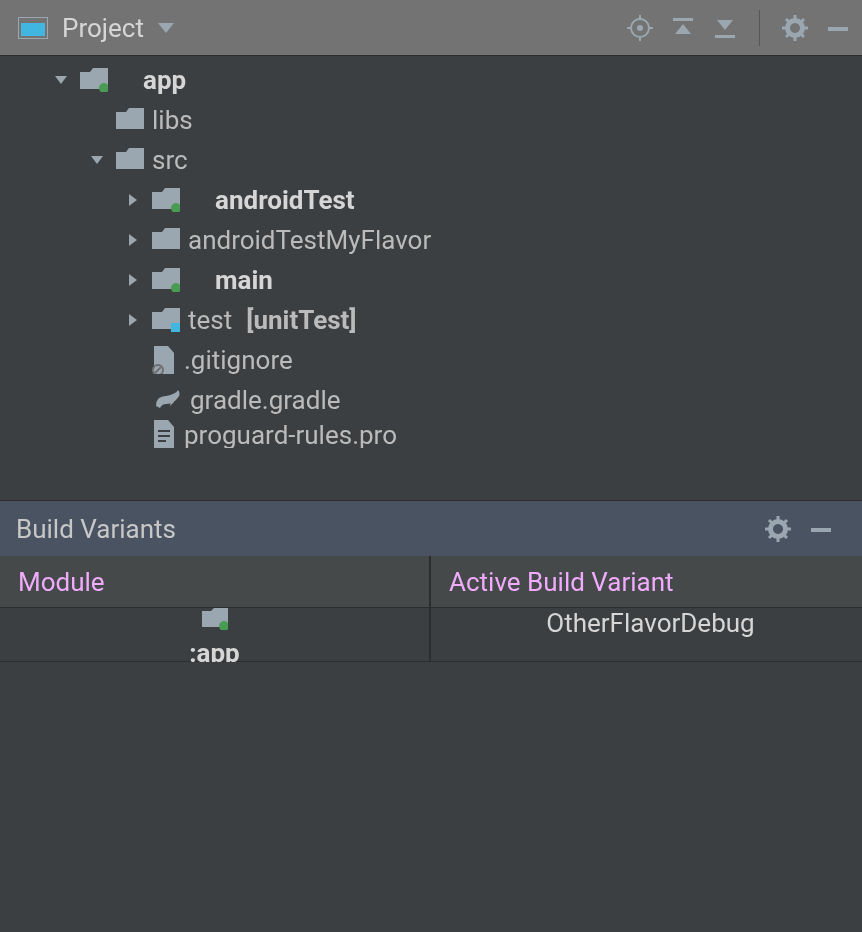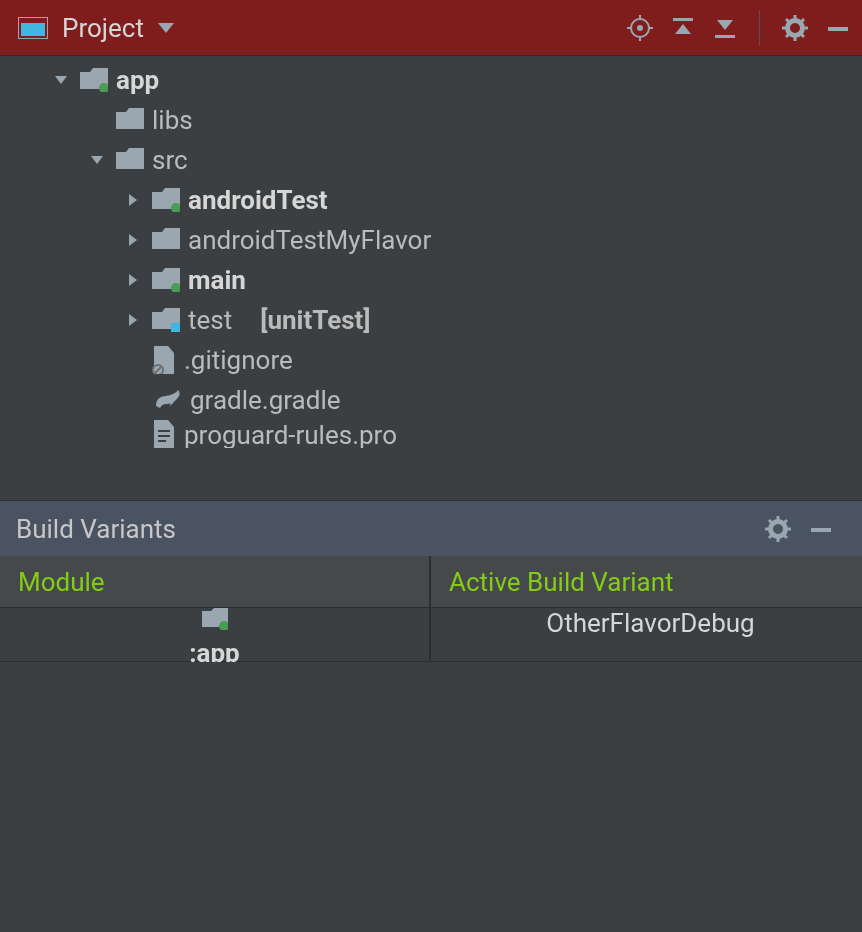--- a/index.html
+++ b/index.html
@@ -7,21 +7,21 @@
     width: 862px;
     height: 932px;
     background: #3c3f41;
     font-family: -apple-system, "Segoe UI", Roboto, sans-serif;
     font-size: 26px;
     color: #bbbbbb;
     overflow: hidden;
   }
   .panel-header {
     height: 56px;
-    background: #7f1d1d;
+    background: #737373;
     border-bottom: 1px solid #2b2d2f;
     display: flex;
     align-items: center;
     padding: 0 12px 0 18px;
     gap: 10px;
   }
   .header-left {
     display: flex;
     align-items: center;
     gap: 14px;
@@ -52,22 +52,22 @@
     height: 40px;
     gap: 8px;
     white-space: nowrap;
   }
   .row.cutoff-bottom { height: 28px; overflow: hidden; align-items: flex-start;}
   .row .indent { flex: 0 0 auto; }
   .row .chev { width: 22px; display:flex; justify-content:center; }
   .row .chev.none { visibility: hidden; }
   .row.selected { background: #4e4a3a; }
   .row .label { color: #bbbbbb; }
-  .row .label.bold { font-weight: 700; color:#d6d6d6; }
-  .row .suffix { color: #bbbbbb; font-weight:700; margin-left: 20px;}
+  .row .label.bold { font-weight: 700; color:#d6d6d6;margin-left:27px; }
+  .row .suffix { color: #bbbbbb; font-weight:700; margin-left: 6px;}
   .folder-icon, .file-icon { flex: 0 0 auto; }
 
   
   .bv-header {
     height: 56px;
     background: #4a5361;
     display: flex;
     align-items: center;
     padding: 0 29px 0 16px;
     gap: 10px;
@@ -77,21 +77,21 @@
   .bv-table-header {
     display: flex;
     height: 52px;
     background: #45494a;
     border-bottom: 1px solid #2b2d2f;
   }
   .bv-col {
     display:flex;
     align-items:center;
     padding: 16px 18px;
-    color:#84cc16;
+    color:#f0abfc;
   }
   .bv-col.module { width: 50%; border-right: 2px solid #2b2d2f;}
   .bv-col.variant { width: 50%; }
   .bv-row {
     display:flex;
     height: 54px;
     border-bottom: 1px solid #2b2d2f;
   }
   .bv-cell {
     display:flex;

